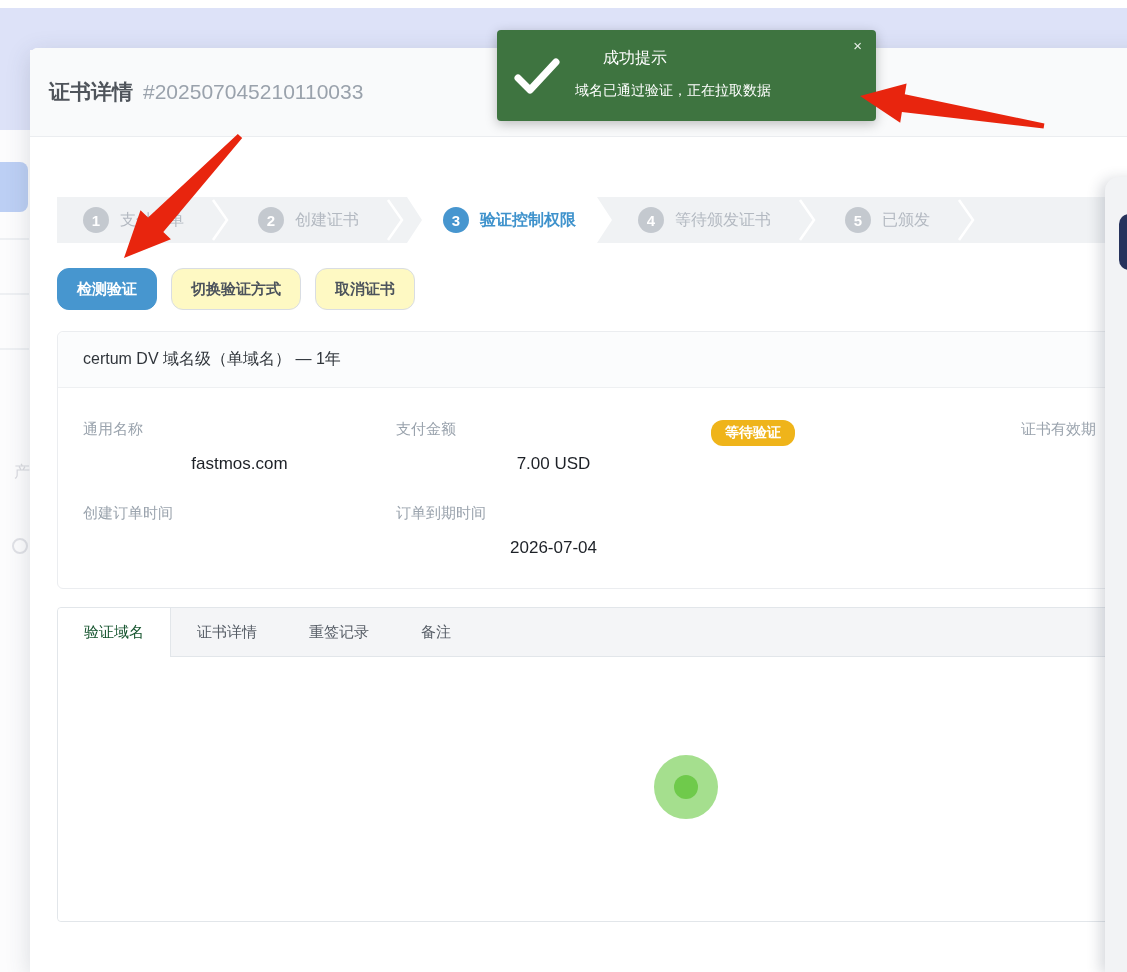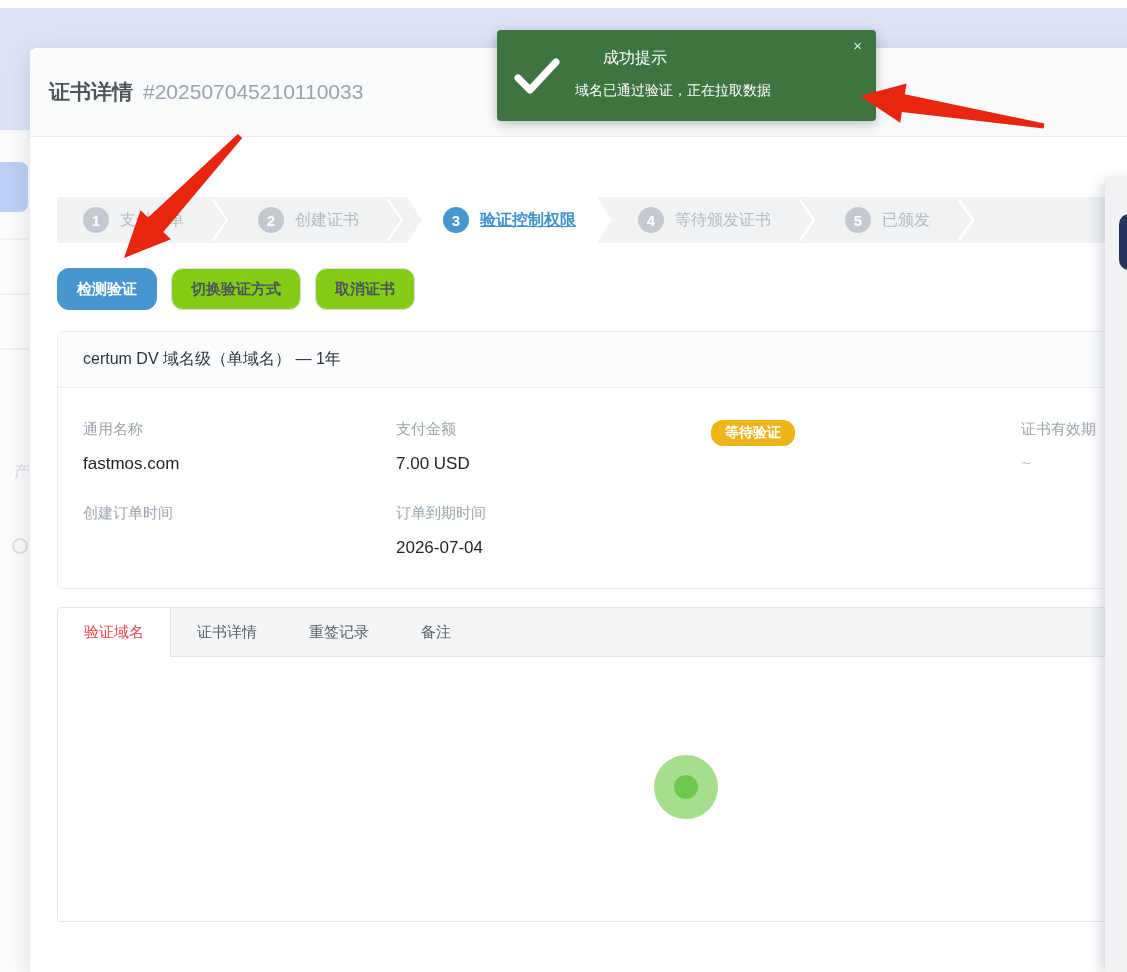--- a/index.html
+++ b/index.html
@@ -31,48 +31,48 @@
   
   .stepper { margin-top:60px; height:46px; background:#f0f2f4; display:flex; align-items:stretch; overflow:hidden; }
   .step { display:flex; align-items:center; gap:11px; padding:0 26px; }
   .step.active { background:#ffffff;
     clip-path:polygon(0 0, calc(100% - 15px) 0, 100% 50%, calc(100% - 15px) 100%, 0 100%, 15px 50%);
     padding:0 36px; }
   .step-num { width:26px; height:26px; border-radius:50%; background:#c4c9cf; color:#fff;
     font-size:15px; font-weight:bold; display:flex; align-items:center; justify-content:center; }
   .step.active .step-num { background:#4796cf; }
   .step-label { font-size:16px; color:#b3b9c1; }
-  .step.active .step-label { color:#3e92cc; font-weight:bold;text-decoration:underline; }
+  .step.active .step-label { color:#3e92cc; font-weight:bold; }
   .step-sep { display:flex; align-items:center; }
 
   
   .actions { margin-top:25px; display:flex; gap:14px; }
   .btn { height:42px; border-radius:12px; font-size:15px; font-weight:bold; padding:0 19px;
     display:flex; align-items:center; cursor:pointer; }
   .btn-primary { background:#4796cf; color:#ffffff; border:1px solid #4796cf; }
-  .btn-plain { background:#84cc16; color:#4c535c; border:1px solid #d9dde3; }
+  .btn-plain { background:#fef9c3; color:#4c535c; border:1px solid #d9dde3; }
 
   
   .cert-card { margin-top:21px; border:1px solid #ebedf0; border-radius:6px; background:#fff; }
   .cert-card-header { height:56px; display:flex; align-items:center; padding-left:25px;
     border-bottom:1px solid #eef0f2; background:#fbfcfd; border-radius:6px 6px 0 0;
     font-size:16px; color:#30353b; }
   .cert-grid { padding:32px 0 30px 25px; display:grid;
     grid-template-columns:313px 315px 310px 1fr; row-gap:30px; }
   .field-label { font-size:15px; color:#9aa3ad; margin-bottom:15px; }
-  .field-value { font-size:17px; color:#1d2127; }
+  .field-value { font-size:17px; color:#1d2127;text-align:center; }
   .field-value.dim { color:#b9bfc7; }
   .badge { display:inline-block; background:#efb41a; color:#fff; font-size:14px; font-weight:bold;
     padding:4px 14px; border-radius:12px; }
 
   
   .tabs-wrap { margin-top:18px; border:1px solid #e2e6ea; border-radius:4px; background:#fff; }
   .tab-bar { height:49px; background:#f4f5f7; border-bottom:1px solid #e2e6ea; display:flex; border-radius:4px 4px 0 0; }
   .tab { padding:0 26px; display:flex; align-items:center; font-size:15px; color:#565d66; cursor:pointer; }
-  .tab.active { background:#ffffff; color:#ef4444; border-right:1px solid #e2e6ea;
+  .tab.active { background:#ffffff; color:#14532d; border-right:1px solid #e2e6ea;
     margin-bottom:-1px; border-radius:4px 0 0 0; }
   .tab-panel { height:264px; position:relative; background:#fff; border-radius:0 0 4px 4px; }
   .loader { position:absolute; left:50%; top:50%; transform:translate(-50%,-53%);
     width:64px; height:64px; border-radius:50%; background:#a5df8e; }
   .loader-inner { position:absolute; left:50%; top:50%; transform:translate(-50%,-50%);
     width:24px; height:24px; border-radius:50%; background:#6fca4b; }
 
   
   .toast { position:absolute; left:497px; top:30px; width:379px; height:91px; background:#3e7440;
     border-radius:4px; box-shadow:0 3px 12px rgba(0,0,0,0.25); z-index:60; color:#fff; }

